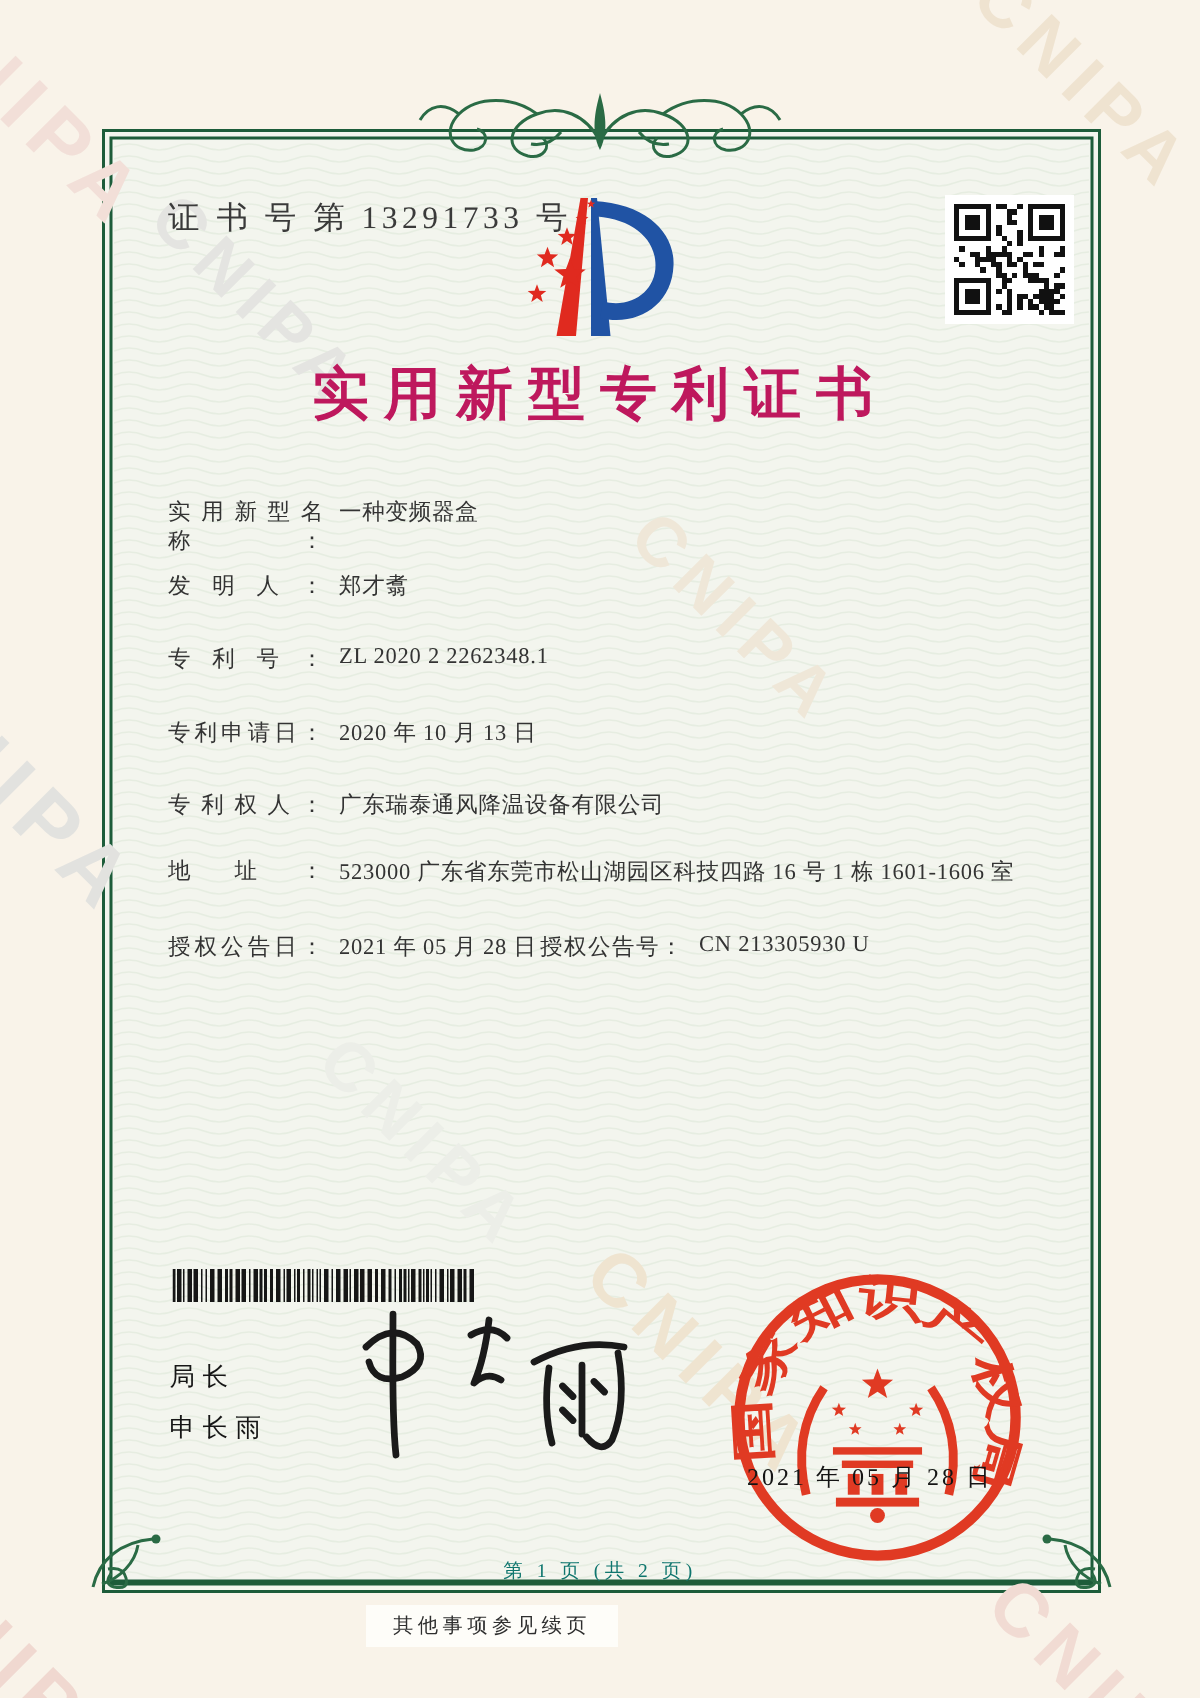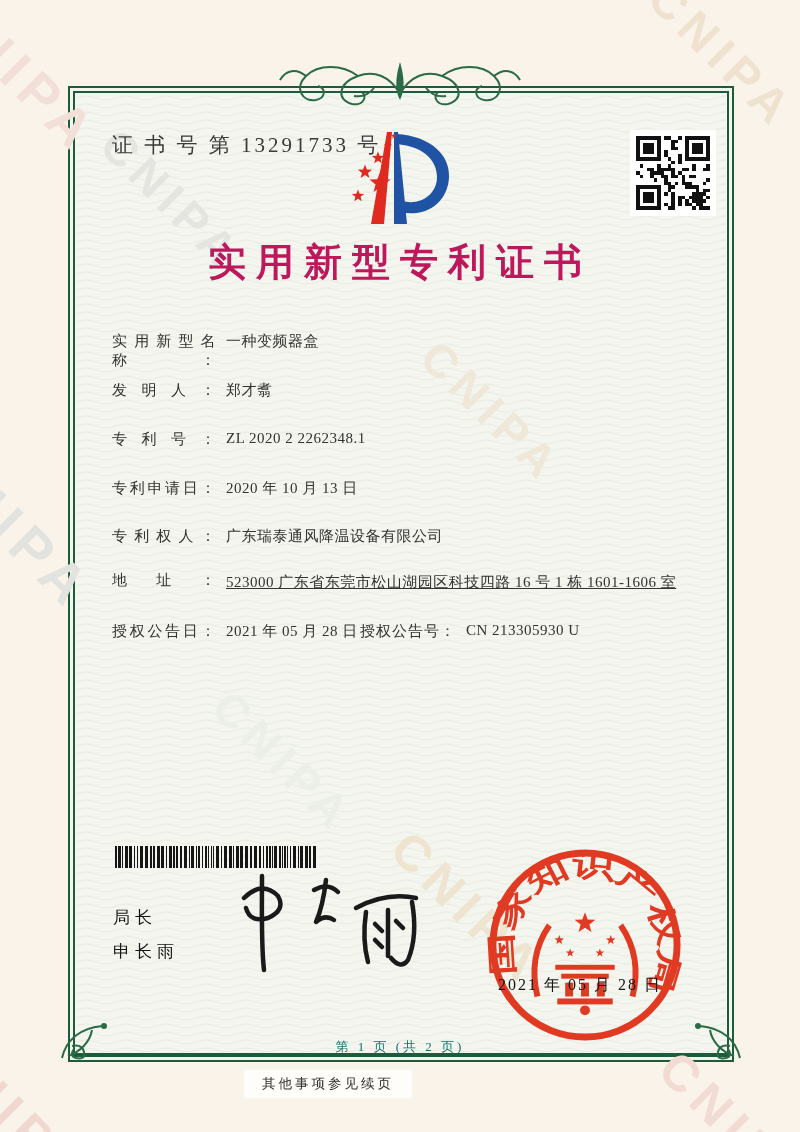--- a/index.html
+++ b/index.html
@@ -29,21 +29,21 @@
   .logo{left:336px;top:124px;}
   .qr-wrap{left:630px;top:130px;width:86px;height:86px;background:#ffffff;
     display:flex;align-items:center;justify-content:center;}
   .title{left:0;top:237px;width:800px;text-align:center;font-size:38px;
     font-weight:700;letter-spacing:10px;color:#be185d;}
   .field{font-size:15px;letter-spacing:0.5px;color:#333;}
   .f-label{display:inline-block;width:104px;text-align:justify;text-align-last:justify;
     vertical-align:top;}
   .f-label.natural{width:auto;text-align-last:auto;letter-spacing:1px;}
   .f-value{display:inline-block;margin-left:10px;vertical-align:top;}
-  .f-value.addr{width:486px;line-height:23px;text-align:justify;text-decoration:underline;}
+  .f-value.addr{width:486px;line-height:23px;text-align:justify;}
   .bodytext{left:97px;top:656px;width:608px;font-size:15.5px;line-height:31px;
     text-align:justify;color:#2e2e2e;}
   .bodytext p{margin:0;text-indent:2em;}
   .barcode{left:115px;top:846px;}
   .director-title{left:113px;top:906px;font-family:"Liberation Sans","DejaVu Sans",sans-serif;
     font-size:17px;letter-spacing:5px;color:#161616;}
   .director-name{left:113px;top:940px;font-family:"Liberation Sans","DejaVu Sans",sans-serif;
     font-size:17px;letter-spacing:5px;color:#161616;}
   .signature{left:228px;top:868px;}
   .seal{left:486px;top:846px;opacity:.95;}

